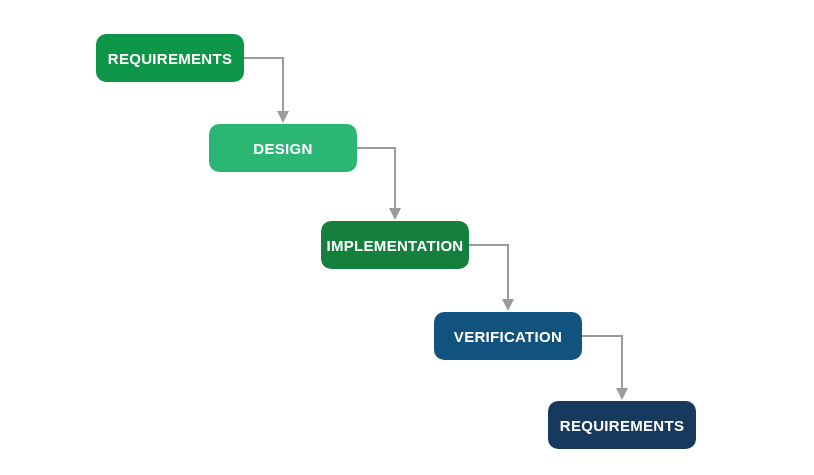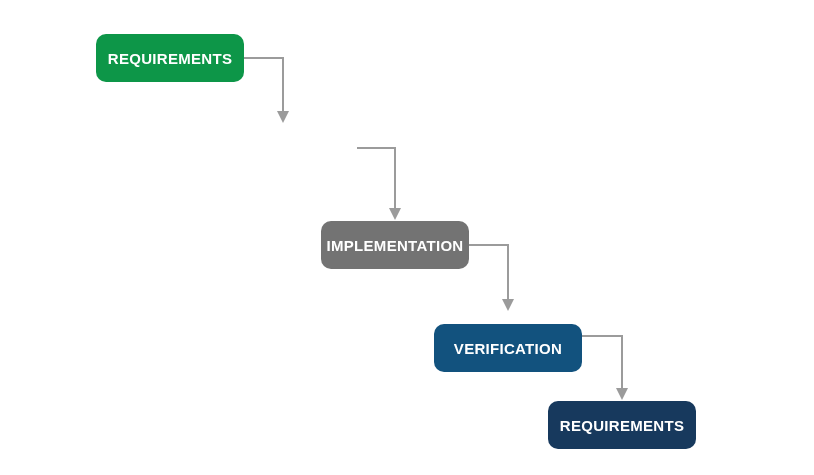--- a/index.html
+++ b/index.html
@@ -33,21 +33,21 @@
     color: #ffffff;
     font-size: 15px;
     font-weight: 700;
     letter-spacing: 0.3px;
     white-space: nowrap;
     text-align: left;
   }
   .stage-pos-0 { left: 96px;  top: 34px;  }
   .stage-pos-1 { left: 209px; top: 124px; }
   .stage-pos-2 { left: 321px; top: 221px; }
-  .stage-pos-3 { left: 434px; top: 324px; }
+  .stage-pos-3 { left: 434px; top: 312px; }
   .stage-pos-4 { left: 548px; top: 401px; }
 </style>
 </head>
 <body>
 
 <div class="canvas">
 
   <svg class="connector-layer" width="814" height="475" viewBox="0 0 814 475">
     <defs>
       <marker id="arrowhead" viewBox="0 0 10 10" refX="5" refY="5" markerWidth="14" markerHeight="12" markerUnits="userSpaceOnUse" orient="auto">
@@ -57,22 +57,25 @@
     <path d="M244,58 H283 V117" fill="none" stroke-width="2" marker-end="url(#arrowhead)" stroke="#9b9b9b"></path>
     <path d="M357,148 H395 V214" fill="none" stroke-width="2" marker-end="url(#arrowhead)" stroke="#9b9b9b"></path>
     <path d="M469,245 H508 V305" fill="none" stroke-width="2" marker-end="url(#arrowhead)" stroke="#9b9b9b"></path>
     <path d="M582,336 H622 V394" fill="none" stroke-width="2" marker-end="url(#arrowhead)" stroke="#9b9b9b"></path>
   </svg>
 
   <div class="stage-box stage-pos-0" style="background: rgb(13, 150, 72); color: rgb(255, 255, 255);">
     <span>REQUIREMENTS</span>
   </div>
 
+  <div class="stage-box stage-pos-1" style="background: rgb(43, 182, 115); color: rgb(255, 255, 255);">
+    <span>DESIGN</span>
+  </div>
 
-  <div class="stage-box stage-pos-2" style="background: #737373; color: rgb(255, 255, 255);">
+  <div class="stage-box stage-pos-2" style="background: #15803d; color: rgb(255, 255, 255);">
     <span>IMPLEMENTATION</span>
   </div>
 
   <div class="stage-box stage-pos-3" style="background: rgb(18, 82, 126); color: rgb(255, 255, 255);">
     <span>VERIFICATION</span>
   </div>
 
   <div class="stage-box stage-pos-4" style="background: rgb(23, 57, 93); color: rgb(255, 255, 255);">
     <span>REQUIREMENTS</span>
   </div>

